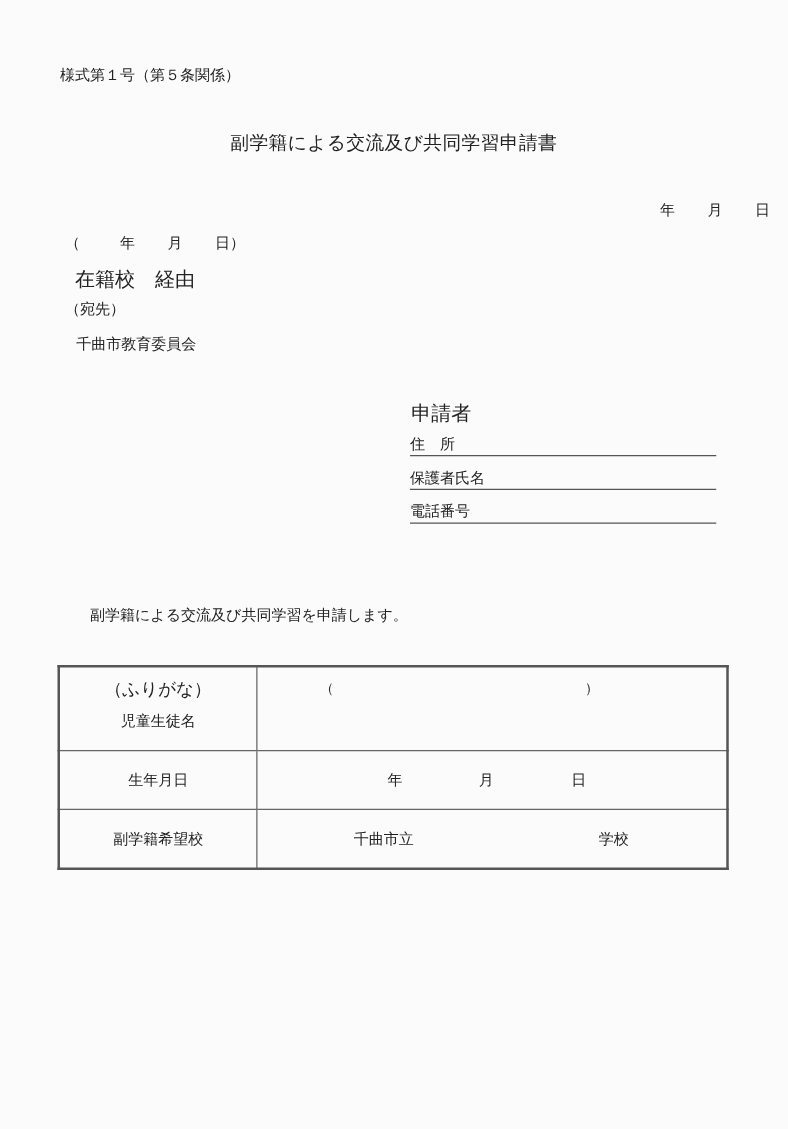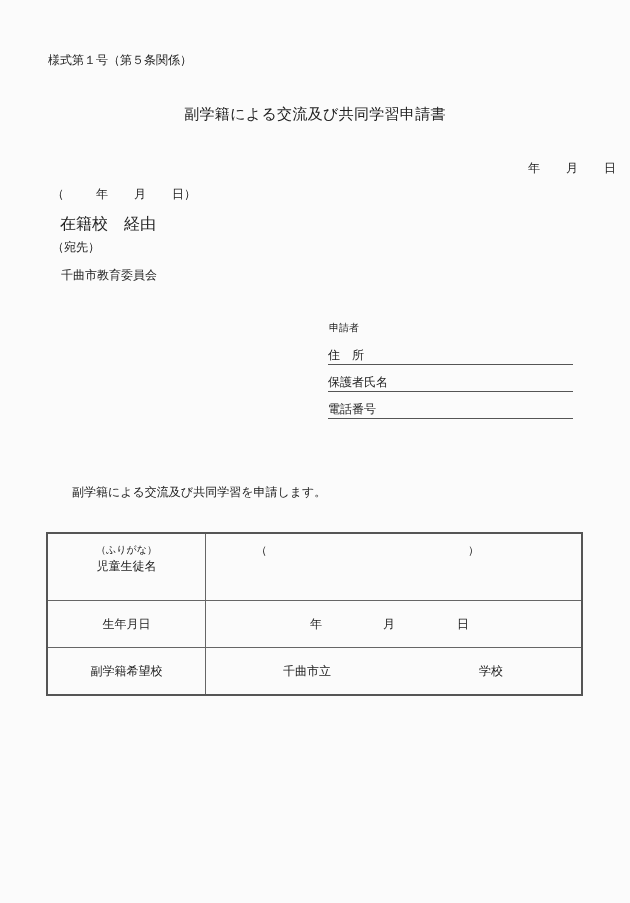--- a/index.html
+++ b/index.html
@@ -24,21 +24,21 @@
     .date-top span { display: inline-block; }
     .date-top .y { width: 38px; }
     .date-top .m { width: 38px; }
 
     .via-date { top: 188px; left: 52px; font-size: 12px; }
     .via-date span { display: inline-block; }
     .via-school { top: 216px; left: 60px; font-size: 16px; }
     .addressee-label { top: 241px; left: 52px; font-size: 12px; }
     .addressee { top: 269px; left: 61px; font-size: 12px; }
 
-    .applicant-label { top: 323px; left: 329px; font-size: 10px; }
+    .applicant-label { top: 323px; left: 329px; font-size: 16px; }
     .sig-line {
       position: absolute;
       left: 328px;
       width: 245px;
       height: 17px;
       border-bottom: 1px solid #555;
       font-size: 12px;
       line-height: 17px;
     }
     .sig-1 { top: 347px; }
@@ -63,22 +63,22 @@
       text-align: center;
     }
     .app-table td.label-col { width: 157px; }
     .row-name td { height: 66px; }
     .row-dob td { height: 46px; }
     .row-grade td { height: 46px; }
     .row-grade td { border-bottom: 2px solid #bbb; }
     .row-school td { height: 46px; }
 
     .name-label-cell { position: relative; }
-    .furigana-label { position: absolute; left: 0; right: 0; top: 9px; font-size: 10px; text-align: center; }
-    .name-label { position: absolute; left: 0; right: 0; top: 24px; font-size: 12px; }
+    .furigana-label { position: absolute; left: 0; right: 0; top: 9px; font-size: 14px; text-align: center; }
+    .name-label { position: absolute; left: 0; right: 0; top: 35px; font-size: 12px; }
     .name-value-cell { position: relative; }
     .paren-open { position: absolute; left: 50px; top: 9px; font-size: 11px; }
     .paren-close { position: absolute; left: 262px; top: 9px; font-size: 11px; }
 
     .value-row { position: relative; height: 100%; }
     .v-item { position: absolute; top: 50%; transform: translateY(-50%); font-size: 12px; line-height: 1; }
   </style>
 </head>
 <body>
 

